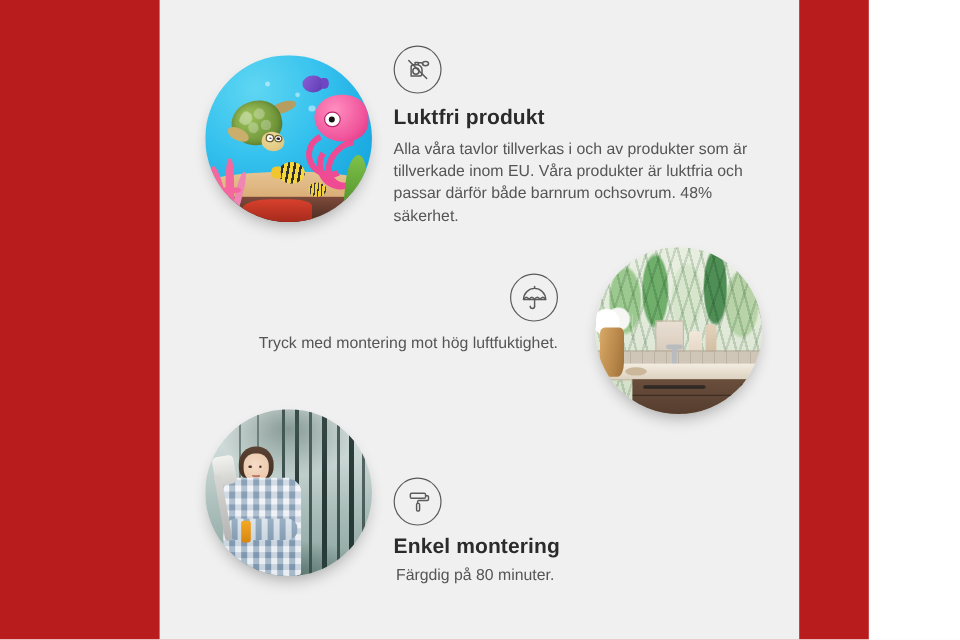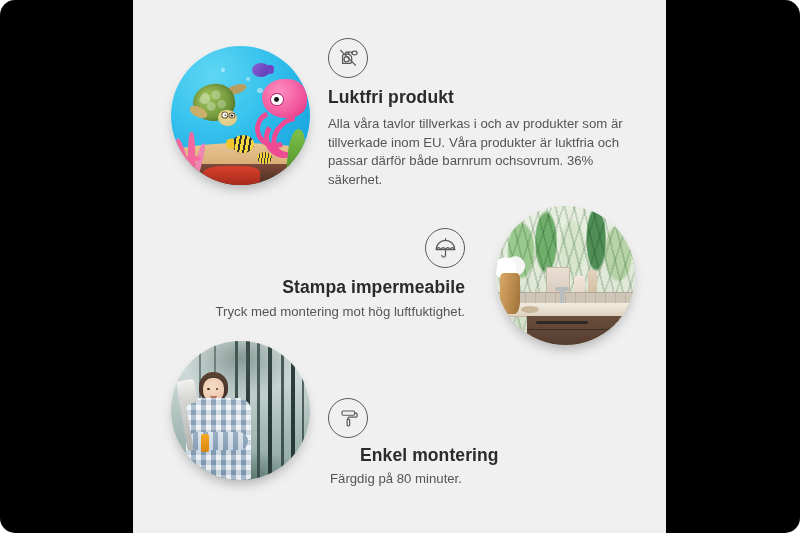--- a/index.html
+++ b/index.html
@@ -8,24 +8,23 @@
   }
   body {
     width: 800px;
     height: 533px;
     background: #ffffff;
     font-family: "Liberation Sans", sans-serif;
     overflow: hidden;
   }
   #stage {
     position: relative;
-    width: 800px;
+    width: 724px;
     height: 533px;
-    background: #000000;
-    border-radius: 15px;
+    background: #b91c1c;
   }
   #panel {
     position: absolute;
     left: 133px;
     top: 0;
     width: 533px;
     height: 533px;
     background: #f0f0f0;
     overflow: hidden;
   }
@@ -378,21 +377,21 @@
   }
   #feature-waterproof .f-icon { margin: 0 0 9px auto; }
   #feature-waterproof .f-title { margin-bottom: 5px; }
 
   
   #feature-mounting {
     left: 195px; top: 398px; width: 280px;
     text-align: left;
   }
   #feature-mounting .f-icon { margin: 0 0 7px 0; }
-  #feature-mounting .f-title { margin-bottom: 4px; margin-left: 32px; }
+  #feature-mounting .f-title { margin-bottom: 4px; }
   #feature-mounting .f-desc { margin-left: 2px; }
 </style>
 </head>
 <body>
 
 <div id="stage">
   <div id="panel">
 
     <div class="photo" id="photo-ocean">
       <div class="inner">
@@ -478,36 +477,35 @@
             <path d="M7.6 18.4 h6.9 a2.2 2.2 0 0 0 2.2-2.2 v-3.0 a4.2 4.2 0 0 0-4.2-4.2 h-2.9 a2.0 2.0 0 0 0-2.0 2.0 v7.4 z"></path>
             <path d="M10.9 9.0 v-2.0 h2.6 v2.0"></path>
             <path d="M13.5 7.2 h2.3 a1.5 1.5 0 0 1 1.5 1.5"></path>
             <ellipse cx="19.6" cy="8.0" rx="2.5" ry="1.8"></ellipse>
             <circle cx="11.6" cy="14.2" r="2.6"></circle>
             <line x1="5.6" y1="5.4" x2="20.6" y2="20.4"></line>
           </g>
         </svg>
       </div>
       <p class="f-title">Luktfri produkt</p>
-      <p class="f-desc">Alla våra tavlor tillverkas i och av produkter som är tillverkade inom EU. Våra produkter är luktfria och passar därför både barnrum ochsovrum. 36% säkerhet.</p>
+      <p class="f-desc">Alla våra tavlor tillverkas i och av produkter som är tillverkade inom EU. Våra produkter är luktfria och passar därför både barnrum ochsovrum. 48% säkerhet.</p>
     </div>
 
     <div class="feature" id="feature-waterproof">
       <div class="f-icon">
         <svg width="25" height="25" viewBox="0 0 26 26" aria-hidden="true">
           <g fill="none" stroke="#5a5a5a" stroke-width="1.25" stroke-linecap="round" stroke-linejoin="round">
             <path d="M3.4 14.1 a9.6 9.6 0 0 1 19.2 0 z"></path>
             <path d="M3.4 14.1 c1.6-2.6 3.2-2.6 4.8 0 c1.6-2.6 3.2-2.6 4.8 0 c1.6-2.6 3.2-2.6 4.8 0 c1.6-2.6 3.2-2.6 4.8 0"></path>
             <line x1="13" y1="14.1" x2="13" y2="20.0"></line>
             <path d="M13 20.0 a1.9 1.9 0 0 1-3.8 0"></path>
             <line x1="13" y1="4.5" x2="13" y2="2.8"></line>
           </g>
         </svg>
       </div>
-      <p class="f-title">Stampa impermeabile</p>
       <p class="f-desc">Tryck med montering mot hög luftfuktighet.</p>
     </div>
 
     <div class="feature" id="feature-mounting">
       <div class="f-icon">
         <svg width="25" height="25" viewBox="0 0 26 26" aria-hidden="true">
           <g fill="none" stroke="#5a5a5a" stroke-width="1.25" stroke-linecap="round" stroke-linejoin="round">
             <rect x="6.2" y="5.2" width="13.2" height="4.4" rx="1.2"></rect>
             <path d="M19.4 7.4 h1.6 a0.9 0.9 0 0 1 0.9 0.9 v2.4 a0.9 0.9 0 0 1-0.9 0.9 h-7.6 a0.9 0.9 0 0 0-0.9 0.9 v1.2"></path>
             <rect x="11.6" y="14.0" width="2.6" height="6.6" rx="0.9"></rect>

